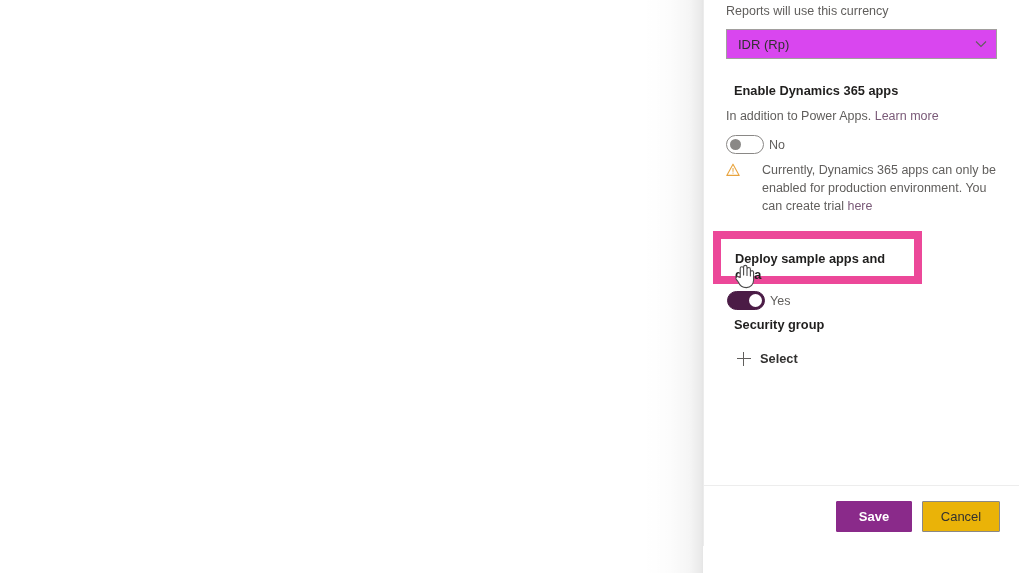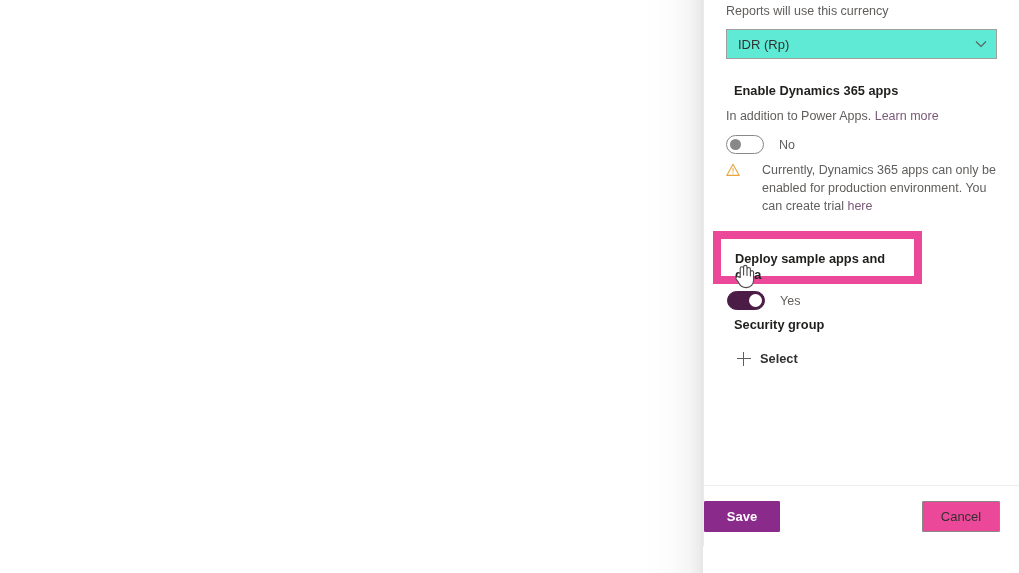--- a/index.html
+++ b/index.html
@@ -81,42 +81,42 @@
     color: #7a5a78;
     text-decoration: none;
     cursor: pointer;
   }
 
   
   .dropdown {
     margin-top: 10px;
     height: 30px;
     border: 1px solid #a19f9d;
-    background: #5eead4;
+    background: #d946ef;
     display: flex;
     align-items: center;
     justify-content: space-between;
     padding: 0 9px 0 11px;
     box-sizing: border-box;
     cursor: pointer;
     font-size: 13px;
     color: #323130;
   }
   .dropdown-value { font-size: 13px; color: #323130; }
   .chevron {
     width: 12px; height: 12px;
     display: block;
   }
   .chevron svg { display:block; }
 
   
   .toggle-row {
     display: flex;
     align-items: center;
-    gap: 15px;
+    gap: 5px;
   }
   .switch {
     position: relative;
     width: 38px;
     height: 19px;
     border-radius: 10px;
     box-sizing: border-box;
     cursor: pointer;
     flex: 0 0 auto;
   }
@@ -219,21 +219,21 @@
     color: #323130;
   }
 
   
   .panel-footer {
     flex: 0 0 auto;
     height: 61px;
     border-top: 1px solid #ededed;
     display: flex;
     align-items: center;
-    justify-content: space-between;
+    justify-content: flex-end;
     gap: 10px;
     padding-right: 19px;
     box-sizing: border-box;
   }
   .btn {
     height: 31px;
     min-width: 78px;
     font-size: 13px;
     box-sizing: border-box;
     cursor: pointer;
@@ -243,21 +243,21 @@
     border-radius: 1px;
   }
   .btn-primary {
     background: #8a2a8a;
     color: #ffffff;
     border: 1px solid #8a2a8a;
     font-weight: bold;
     min-width: 76px;
   }
   .btn-secondary {
-    background: #ec4899;
+    background: #eab308;
     color: #323130;
     border: 1px solid #8a8886;
     min-width: 78px;
   }
   .mt18 { margin-top: 18px; }
   .mt10 { margin-top: 10px; }
   .mt8  { margin-top: 8px; }
   .mt24 { margin-top: 24px; }
   .mt30 { margin-top: 30px; }
   .spacer-hl { height: 72px; }

